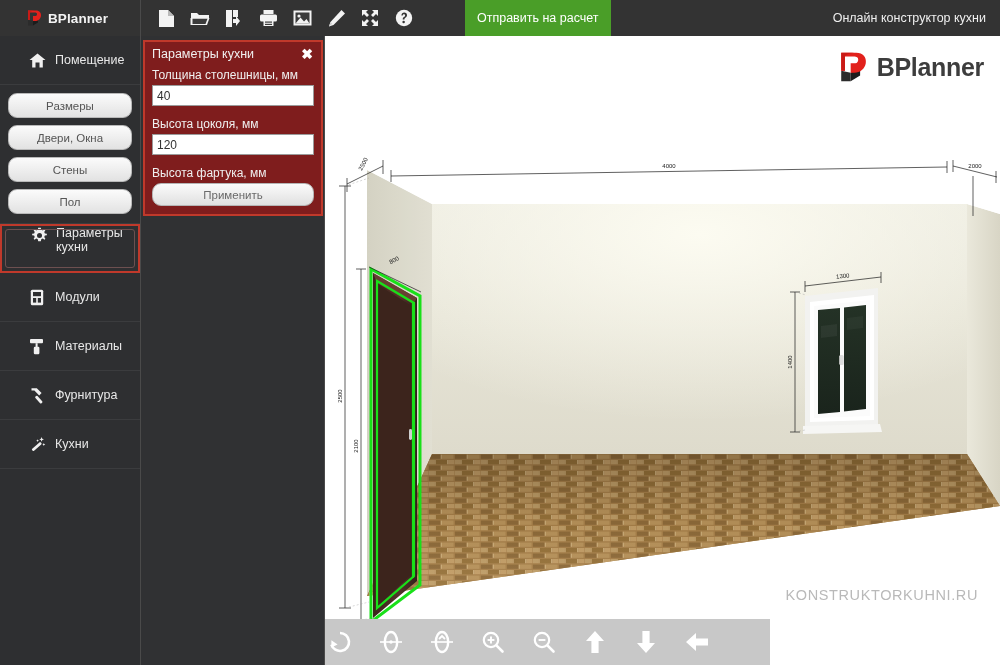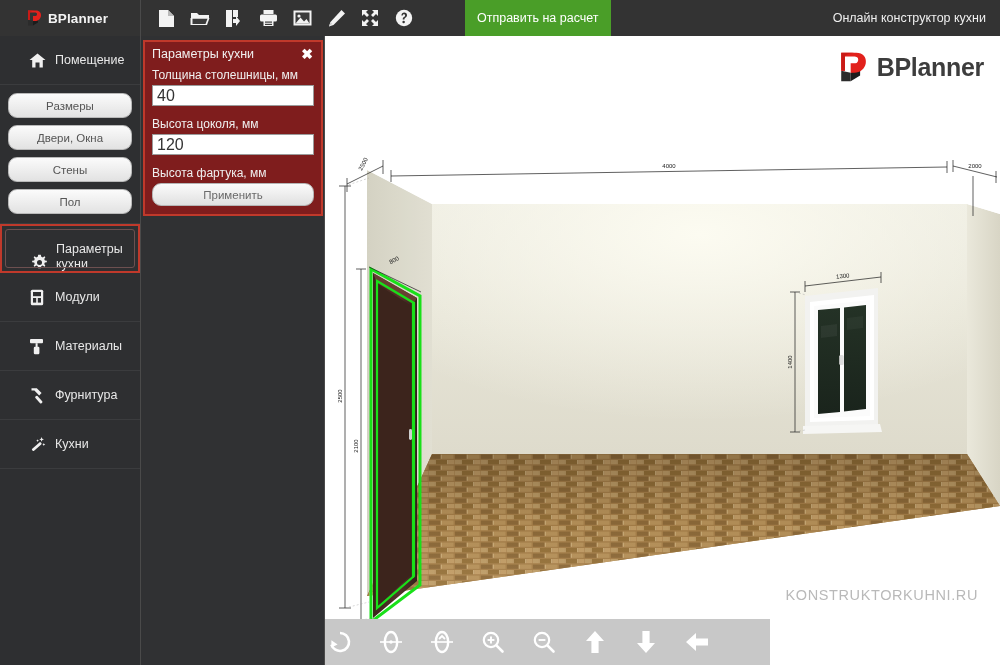--- a/index.html
+++ b/index.html
@@ -89,21 +89,21 @@
     border: 2px solid #c0392b;
     background: #2e2f31;
     height: 49px;
     border-left: 2px solid #c0392b;
   }
   .side-item.active .inner-hl {
     position: absolute; left: 3px; top: 3px; right: 3px; bottom: 3px;
     border: 1px solid #6d5050; border-radius: 3px;
     pointer-events: none;
   }
-  .side-item.twoline { align-items: flex-end; gap: 8px; }
+  .side-item.twoline { align-items: flex-start; gap: 8px; }
   .side-label-2 { display: flex; flex-direction: column; line-height: 1.15; }
 
   
   .sub-group {
     padding: 8px 8px 9px 8px;
     background: #2e2f31;
     border-bottom: 1px solid #3b3c3e;
   }
   .sub-btn {
     display: block; width: 100%;
@@ -140,21 +140,21 @@
     color: #ffffff; font-size: 14px; font-weight: bold;
     cursor: pointer; line-height: 1; padding: 0 1px;
   }
   .param-label {
     color: #f0f0f0; font-size: 12px;
     margin-bottom: 3px; white-space: nowrap;
   }
   .param-input {
     display: block; width: 100%; height: 21px;
     background: #ffffff; border: 1px solid #9b9b9b;
-    color: #333; font-size: 16px;
+    color: #333; font-size: 12px;
     padding: 0 4px;
     font-family: "Liberation Sans", sans-serif;
     margin-bottom: 11px;
   }
   .apply-btn {
     display: block; width: 100%; height: 23px;
     margin-top: 3px;
     background: linear-gradient(#fbfbfb, #e0e0e0);
     border: 1px solid #b5b5b5; border-radius: 9px;
     color: #6a6a6a; font-size: 11.5px;

